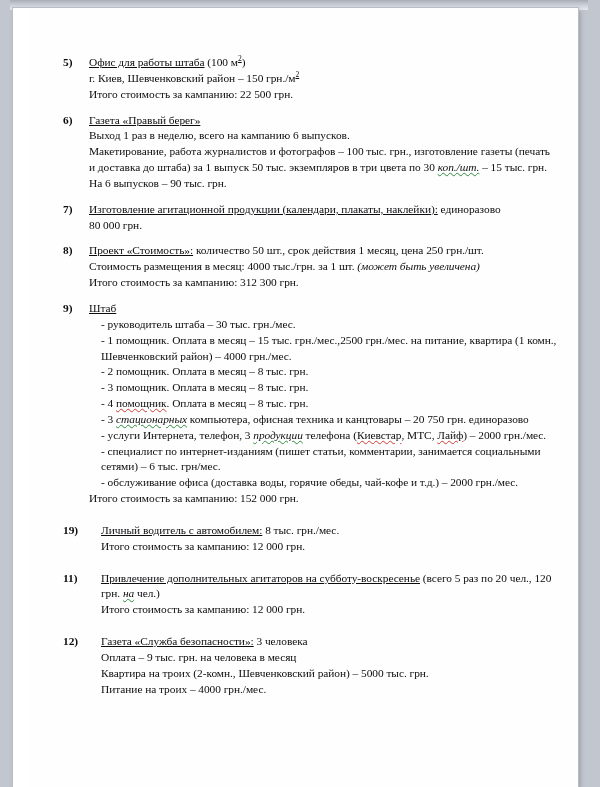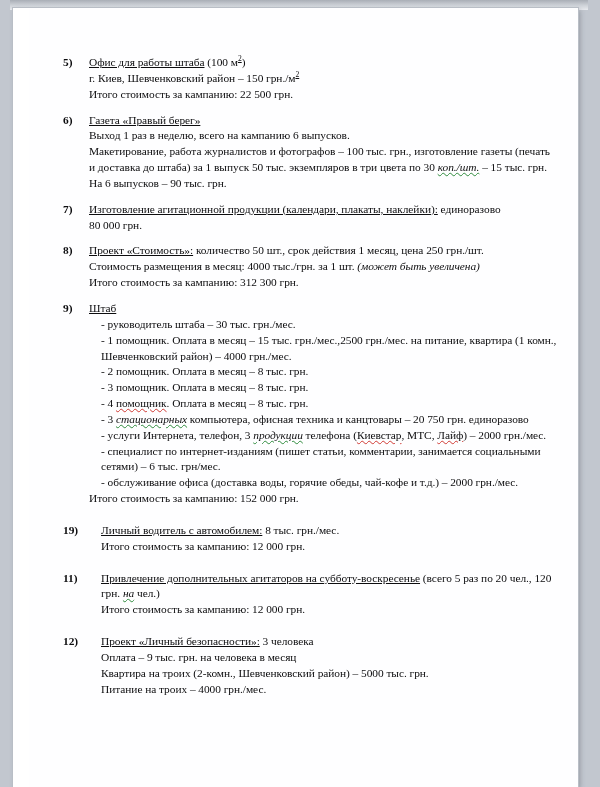--- a/index.html
+++ b/index.html
@@ -197,21 +197,21 @@
             <span class="num wide">11)</span><span class="body-col narrow"><span class="u">Привлечение дополнительных агитаторов на субботу-воскресенье</span><span> (всего 5 раз по 20 чел., 120 грн. <span class="sq-green">на</span> чел.)</span>
             <span class="ind0"><span>Итого стоимость за кампанию: </span><span class="b">12 000 грн.</span></span>
             </span>
           </div>
         </div>
 
         <div class="gap-lg"></div>
 
         <div class="item">
           <div class="row">
-            <span class="num wide">12)</span><span class="body-col narrow"><span class="u">Проект «Личный безопасности»:</span><span> 3 человека</span>
+            <span class="num wide">12)</span><span class="body-col narrow"><span class="u">Газета «Служба безопасности»:</span><span> 3 человека</span>
             <span class="ind0">Оплата – 9 тыс. грн. на человека в месяц</span>
             <span class="ind0">Квартира на троих (2-комн., Шевченковский район) – 5000 тыс. грн.</span>
             <span class="ind0">Питание на троих – 4000 грн./мес.</span>
             </span>
           </div>
         </div>
 
       </div>
     </div>
   </div>

